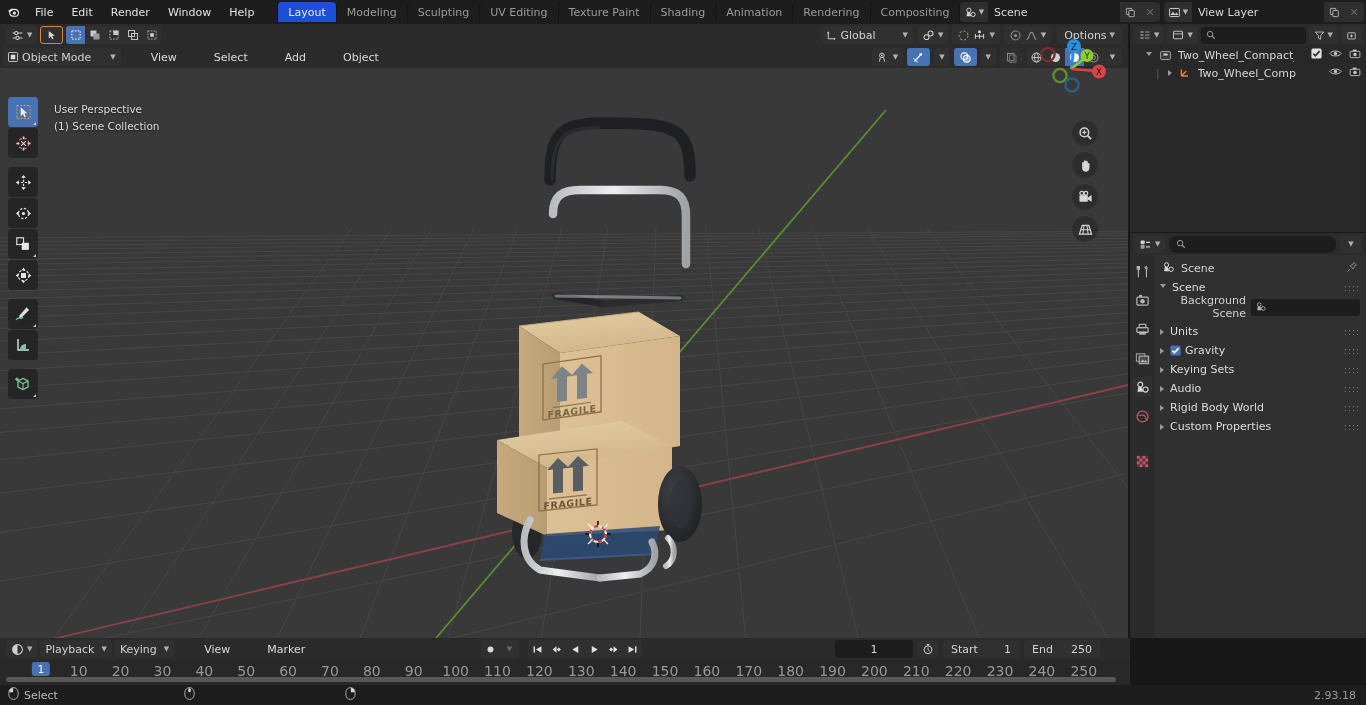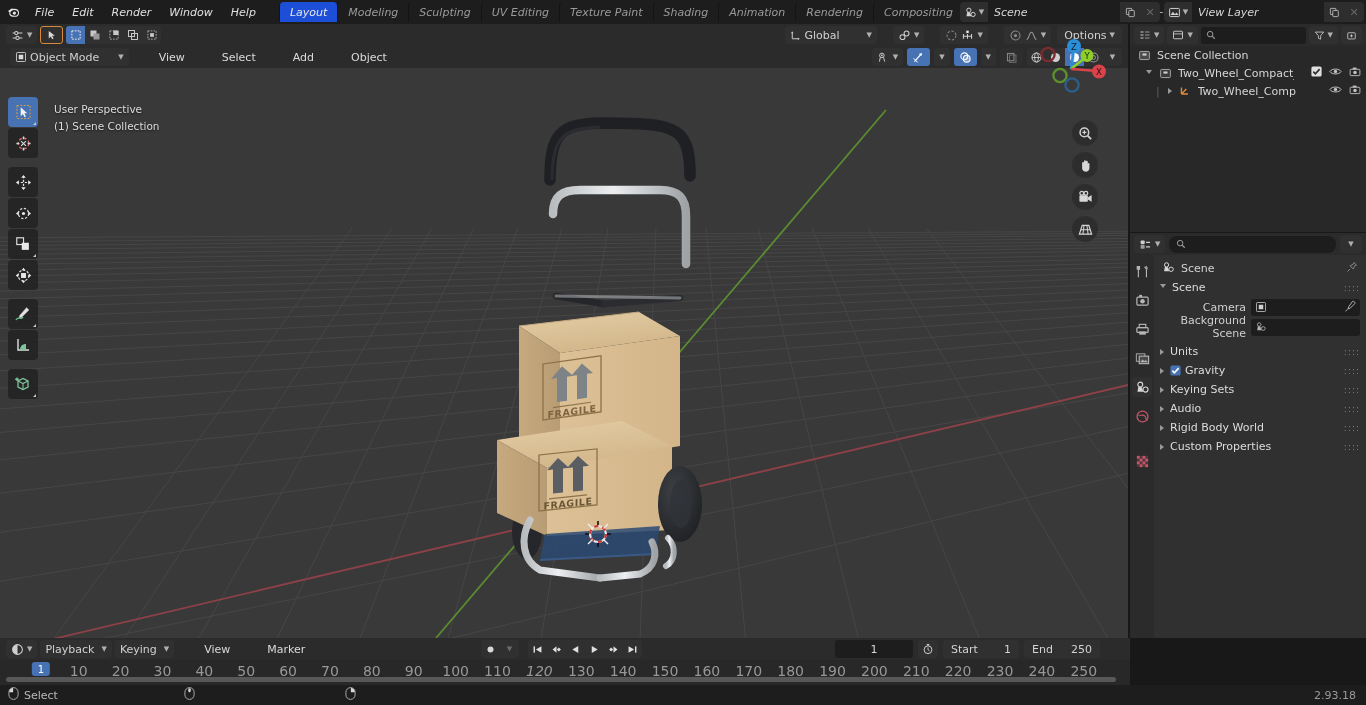--- a/index.html
+++ b/index.html
@@ -8,21 +8,21 @@
     width:1366px; height:705px; overflow:hidden;
     font-family:"DejaVu Sans", sans-serif;
     font-size:11px; color:#d2d2d2;
     -webkit-font-smoothing:antialiased;
   }
   .app { position:relative; width:1366px; height:705px; background:#181818; }
 
   
   .topbar {
     position:absolute; left:0; top:0; width:1366px; height:24px;
-    background:#1d1d1d; display:flex; align-items:center;font-style:italic;
+    background:#1d1d1d; display:flex; align-items:center;
   }
   .blender-logo { width:26px; height:24px; display:flex; align-items:center; justify-content:center; }
   .menu-item {
     height:18px; padding:0 9px; display:flex; align-items:center;
     color:#e0e0e0; font-size:11px; border-radius:3px; cursor:default;
   }
   .wstabs { display:flex; align-items:center; margin-left:14px; height:24px; }
   .wstab {
     height:20px; padding:0 10px; display:flex; align-items:center;
     color:#9a9a9a; font-size:11px; border-radius:4px 4px 0 0;
@@ -49,21 +49,21 @@
   .idblock .xbtn { color:#666; border-radius:0 4px 4px 0; }
 
   
   .viewport { position:absolute; left:0; top:24px; width:1128px; height:614px; background:#393939; }
   .vp-header {
     position:absolute; left:0; top:0; width:1128px; height:22px;
     background:#2b2b2b; display:flex; align-items:center; padding-left:6px; gap:3px;
   }
   .vp-header2 {
     position:absolute; left:0; top:22px; width:1128px; height:22px;
-    background:#2b2b2b; display:flex; align-items:center; padding-left:10px; gap:3px;
+    background:#2b2b2b; display:flex; align-items:center; padding-left:2px; gap:3px;
   }
   .hbtn {
     height:18px; display:flex; align-items:center; gap:3px; padding:0 5px;
     background:#303030; border-radius:3px; color:#d0d0d0; font-size:11px;
   }
   .hbtn.on { background:#4772b3; color:#fff; }
   .hgroup { display:flex; align-items:center; background:#303030; border-radius:3px; overflow:hidden; }
   .hgroup > div {
     width:19px; height:18px; display:flex; align-items:center; justify-content:center;
     background:#303030;
@@ -257,21 +257,21 @@
         <div>
           <svg width="12" height="12" viewBox="0 0 16 16">
               <rect x="2.5" y="2.5" width="11" height="11" fill="none" stroke="#b5b5b5" stroke-width="1.2" stroke-dasharray="2.2 1.6"></rect>
               <rect x="5.5" y="5.5" width="5" height="5" fill="#c9c9c9"></rect>
             </svg>
         </div>
       </div>
 
       <div style="flex:1"></div>
 
-      <div style="display:flex;align-items:flex-end;gap:16px;margin-right:3px;">
+      <div style="display:flex;align-items:flex-end;gap:4px;margin-right:3px;">
         <div class="hbtn">
           <svg width="12" height="12" viewBox="0 0 16 16">
             <path d="M3 13 L3 4 M3 13 L12 13" stroke="#cfcfcf" stroke-width="1.3" fill="none"></path>
             <path d="M3 3 L1.5 5.5 L4.5 5.5 Z" fill="#cfcfcf"></path>
             <path d="M13 13 L10.5 11.5 L10.5 14.5 Z" fill="#cfcfcf"></path>
           </svg>
           <span>Global</span>
           <span class="caret" style="margin-left:24px;">▼</span>
         </div>
         <div class="hbtn">
@@ -680,29 +680,20 @@
         <span class="caret">▼</span>
       </div>
       <div class="hbtn">
         <svg width="11" height="11" viewBox="0 0 16 16">
           <rect x="2.5" y="4" width="11" height="9" rx="1" fill="none" stroke="#cfcfcf" stroke-width="1.2"></rect>
           <path d="M8 6.5 L8 10.5 M6 8.5 L10 8.5" stroke="#cfcfcf" stroke-width="1.3"></path>
         </svg>
       </div>
     </div>
 
-    <div class="ol-row" style="padding-left:8px;">
-      <span style="margin-right:6px;display:flex;">
-        <svg width="13" height="13" viewBox="0 0 16 16">
-          <rect x="2" y="3" width="12" height="10" rx="1.2" fill="#4a4a4a" stroke="#b0b0b0" stroke-width="1.1"></rect>
-          <rect x="5.5" y="5.5" width="5" height="2.6" fill="#d0d0d0"></rect>
-        </svg>
-      </span>
-      <span>Scene Collection</span>
-    </div>
 
     <div class="ol-row" style="padding-left:16px;">
       <span class="tri down" style="margin-right:7px;"></span>
       <span style="margin-right:6px;display:flex;">
         <svg width="13" height="13" viewBox="0 0 16 16">
           <rect x="2" y="3" width="12" height="10" rx="1.2" fill="#3a3a3a" stroke="#b0b0b0" stroke-width="1.1"></rect>
           <rect x="5.5" y="5.5" width="5" height="2.6" fill="#d0d0d0"></rect>
         </svg>
       </span>
       <span style="max-width:116px;overflow:hidden;white-space:nowrap;">Two_Wheel_Compact_Luggag</span>
@@ -853,35 +844,20 @@
           </svg>
         </span>
       </div>
 
       <div class="panel-head">
         <span class="tri down"></span>
         <span>Scene</span>
         <span class="grip">::::</span>
       </div>
 
-      <div class="prow">
-        <span class="plabel">Camera</span>
-        <span class="pfield">
-          <svg width="12" height="12" viewBox="0 0 16 16">
-            <rect x="2" y="2" width="12" height="12" rx="1" fill="none" stroke="#b6b6b6" stroke-width="1.2"></rect>
-            <rect x="5" y="5" width="6" height="6" fill="#d0d0d0"></rect>
-          </svg>
-          <span class="eyedrop">
-            <svg width="12" height="12" viewBox="0 0 16 16">
-              <path d="M11.4 1.8 A2.4 2.4 0 0 1 14.4 4.8 L8.4 10.8 L5.4 11.8 L6.4 8.8 Z" fill="none" stroke="#c0c0c0" stroke-width="1.2"></path>
-              <path d="M5 12.2 L2 15" stroke="#c0c0c0" stroke-width="1.2"></path>
-            </svg>
-          </span>
-        </span>
-      </div>
 
       <div class="prow">
         <span class="plabel">Background Scene</span>
         <span class="pfield">
           <svg width="12" height="12" viewBox="0 0 16 16">
             <circle cx="5.6" cy="4.8" r="2.4" fill="none" stroke="#b6b6b6" stroke-width="1.1"></circle>
             <path d="M3.8 7 L3 12.4 L8.6 12.4 L7.2 7.6" fill="#b6b6b6"></path>
             <circle cx="11" cy="10" r="2.5" fill="none" stroke="#b6b6b6" stroke-width="1.1"></circle>
           </svg>
         </span>
@@ -1029,21 +1005,21 @@
           <div class="tick" style="left: 120.572px;">20</div>
           <div class="tick" style="left: 162.452px;">30</div>
           <div class="tick" style="left: 204.332px;">40</div>
           <div class="tick" style="left: 246.212px;">50</div>
           <div class="tick" style="left: 288.092px;">60</div>
           <div class="tick" style="left: 329.972px;">70</div>
           <div class="tick" style="left: 371.852px;">80</div>
           <div class="tick" style="left: 413.732px;">90</div>
           <div class="tick" style="left: 455.612px;">100</div>
           <div class="tick" style="left: 497.492px;">110</div>
-          <div class="tick" style="left: 539.372px; font-style: italic;">120</div>
+          <div class="tick" style="left: 539.372px;">120</div>
           <div class="tick" style="left: 581.252px;">130</div>
           <div class="tick" style="left: 623.132px;">140</div>
           <div class="tick" style="left: 665.012px;">150</div>
           <div class="tick" style="left: 706.892px;">160</div>
           <div class="tick" style="left: 748.772px;">170</div>
           <div class="tick" style="left: 790.652px;">180</div>
           <div class="tick" style="left: 832.532px;">190</div>
           <div class="tick" style="left: 874.412px;">200</div>
           <div class="tick" style="left: 916.292px;">210</div>
           <div class="tick" style="left: 958.172px;">220</div>

